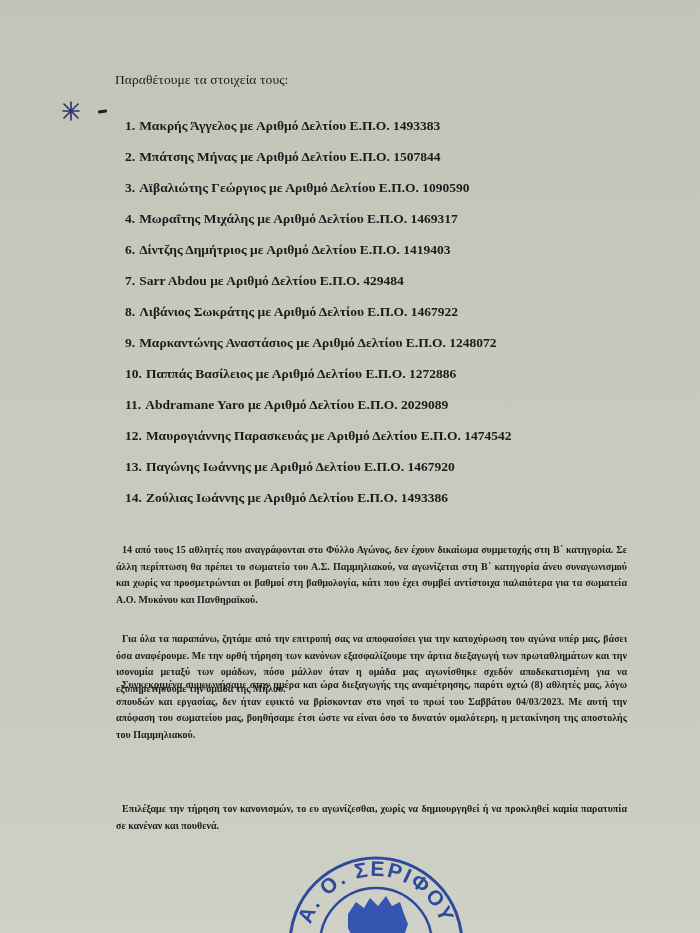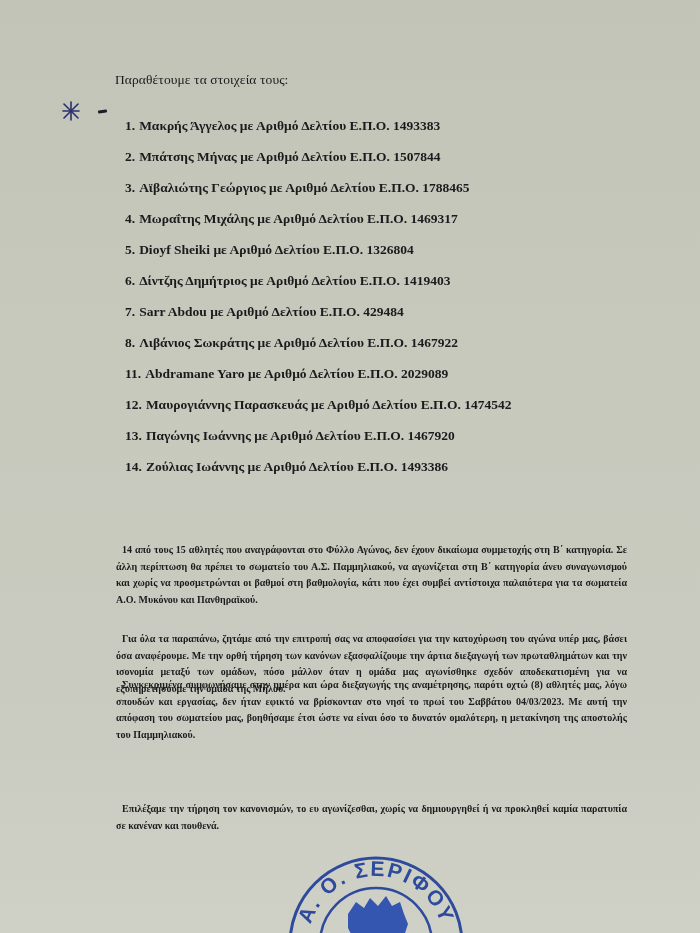--- a/index.html
+++ b/index.html
@@ -53,26 +53,27 @@
       <line x1="3" y1="11" x2="19" y2="11"></line>
       <line x1="4" y1="4" x2="18" y2="18"></line>
       <line x1="18" y1="4" x2="4" y2="18"></line>
     </g>
   </svg>
   <div class="mark-dash"></div>
 
   <ul class="list">
     <li><span class="num">1.</span><span>Μακρής Άγγελος με Αριθμό Δελτίου Ε.Π.Ο. 1493383</span></li>
     <li><span class="num">2.</span><span>Μπάτσης Μήνας με Αριθμό Δελτίου Ε.Π.Ο. 1507844</span></li>
-    <li><span class="num">3.</span><span>Αϊβαλιώτης Γεώργιος με Αριθμό Δελτίου Ε.Π.Ο. 1788465</span></li>
+    <li><span class="num">3.</span><span>Αϊβαλιώτης Γεώργιος με Αριθμό Δελτίου Ε.Π.Ο. 1090590</span></li>
     <li><span class="num">4.</span><span>Μωραΐτης Μιχάλης με Αριθμό Δελτίου Ε.Π.Ο. 1469317</span></li>
-    <li><span class="num">5.</span><span>Dioyf Sheiki με Αριθμό Δελτίου Ε.Π.Ο. 1326804</span></li>
     <li><span class="num">6.</span><span>Δίντζης Δημήτριος με Αριθμό Δελτίου Ε.Π.Ο. 1419403</span></li>
     <li><span class="num">7.</span><span>Sarr Abdou με Αριθμό Δελτίου Ε.Π.Ο. 429484</span></li>
     <li><span class="num">8.</span><span>Λιβάνιος Σωκράτης με Αριθμό Δελτίου Ε.Π.Ο. 1467922</span></li>
+    <li><span class="num">9.</span><span>Μαρκαντώνης Αναστάσιος με Αριθμό Δελτίου Ε.Π.Ο. 1248072</span></li>
+    <li><span class="num">10.</span><span>Παππάς Βασίλειος με Αριθμό Δελτίου Ε.Π.Ο. 1272886</span></li>
     <li><span class="num">11.</span><span>Abdramane Yaro με Αριθμό Δελτίου Ε.Π.Ο. 2029089</span></li>
     <li><span class="num">12.</span><span>Μαυρογιάννης Παρασκευάς με Αριθμό Δελτίου Ε.Π.Ο. 1474542</span></li>
     <li><span class="num">13.</span><span>Παγώνης Ιωάννης με Αριθμό Δελτίου Ε.Π.Ο. 1467920</span></li>
     <li><span class="num">14.</span><span>Ζούλιας Ιωάννης με Αριθμό Δελτίου Ε.Π.Ο. 1493386</span></li>
   </ul>
 
   <p class="para p1">14 από τους 15 αθλητές που αναγράφονται στο Φύλλο Αγώνος, δεν έχουν δικαίωμα συμμετοχής στη Β΄ κατηγορία. Σε άλλη περίπτωση θα πρέπει το σωματείο του Α.Σ. Παμμηλιακού, να αγωνίζεται στη Β΄ κατηγορία άνευ συναγωνισμού και χωρίς να προσμετρώνται οι βαθμοί στη βαθμολογία, κάτι που έχει συμβεί αντίστοιχα παλαιότερα για τα σωματεία Α.Ο. Μυκόνου και Πανθηραϊκού.</p>
   <p class="para p2">Για όλα τα παραπάνω, ζητάμε από την επιτροπή σας να αποφασίσει για την κατοχύρωση του αγώνα υπέρ μας, βάσει όσα αναφέρουμε. Με την ορθή τήρηση των κανόνων εξασφαλίζουμε την άρτια διεξαγωγή των πρωταθλημάτων και την ισονομία μεταξύ των ομάδων, πόσο μάλλον όταν η ομάδα μας αγωνίσθηκε σχεδόν αποδεκατισμένη για να εξυπηρετήσουμε την ομάδα της Μήλου.</p>
   <p class="para p3">Συγκεκριμένα συμφωνήσαμε στην ημέρα και ώρα διεξαγωγής της αναμέτρησης, παρότι οχτώ (8) αθλητές μας, λόγω σπουδών και εργασίας, δεν ήταν εφικτό να βρίσκονταν στο νησί το πρωί του Σαββάτου 04/03/2023. Με αυτή την απόφαση του σωματείου μας, βοηθήσαμε έτσι ώστε να είναι όσο το δυνατόν ομαλότερη, η μετακίνηση της αποστολής του Παμμηλιακού.</p>
   <p class="para p4">Επιλέξαμε την τήρηση τον κανονισμών, το ευ αγωνίζεσθαι, χωρίς να δημιουργηθεί ή να προκληθεί καμία παρατυπία σε κανέναν και πουθενά.</p>

